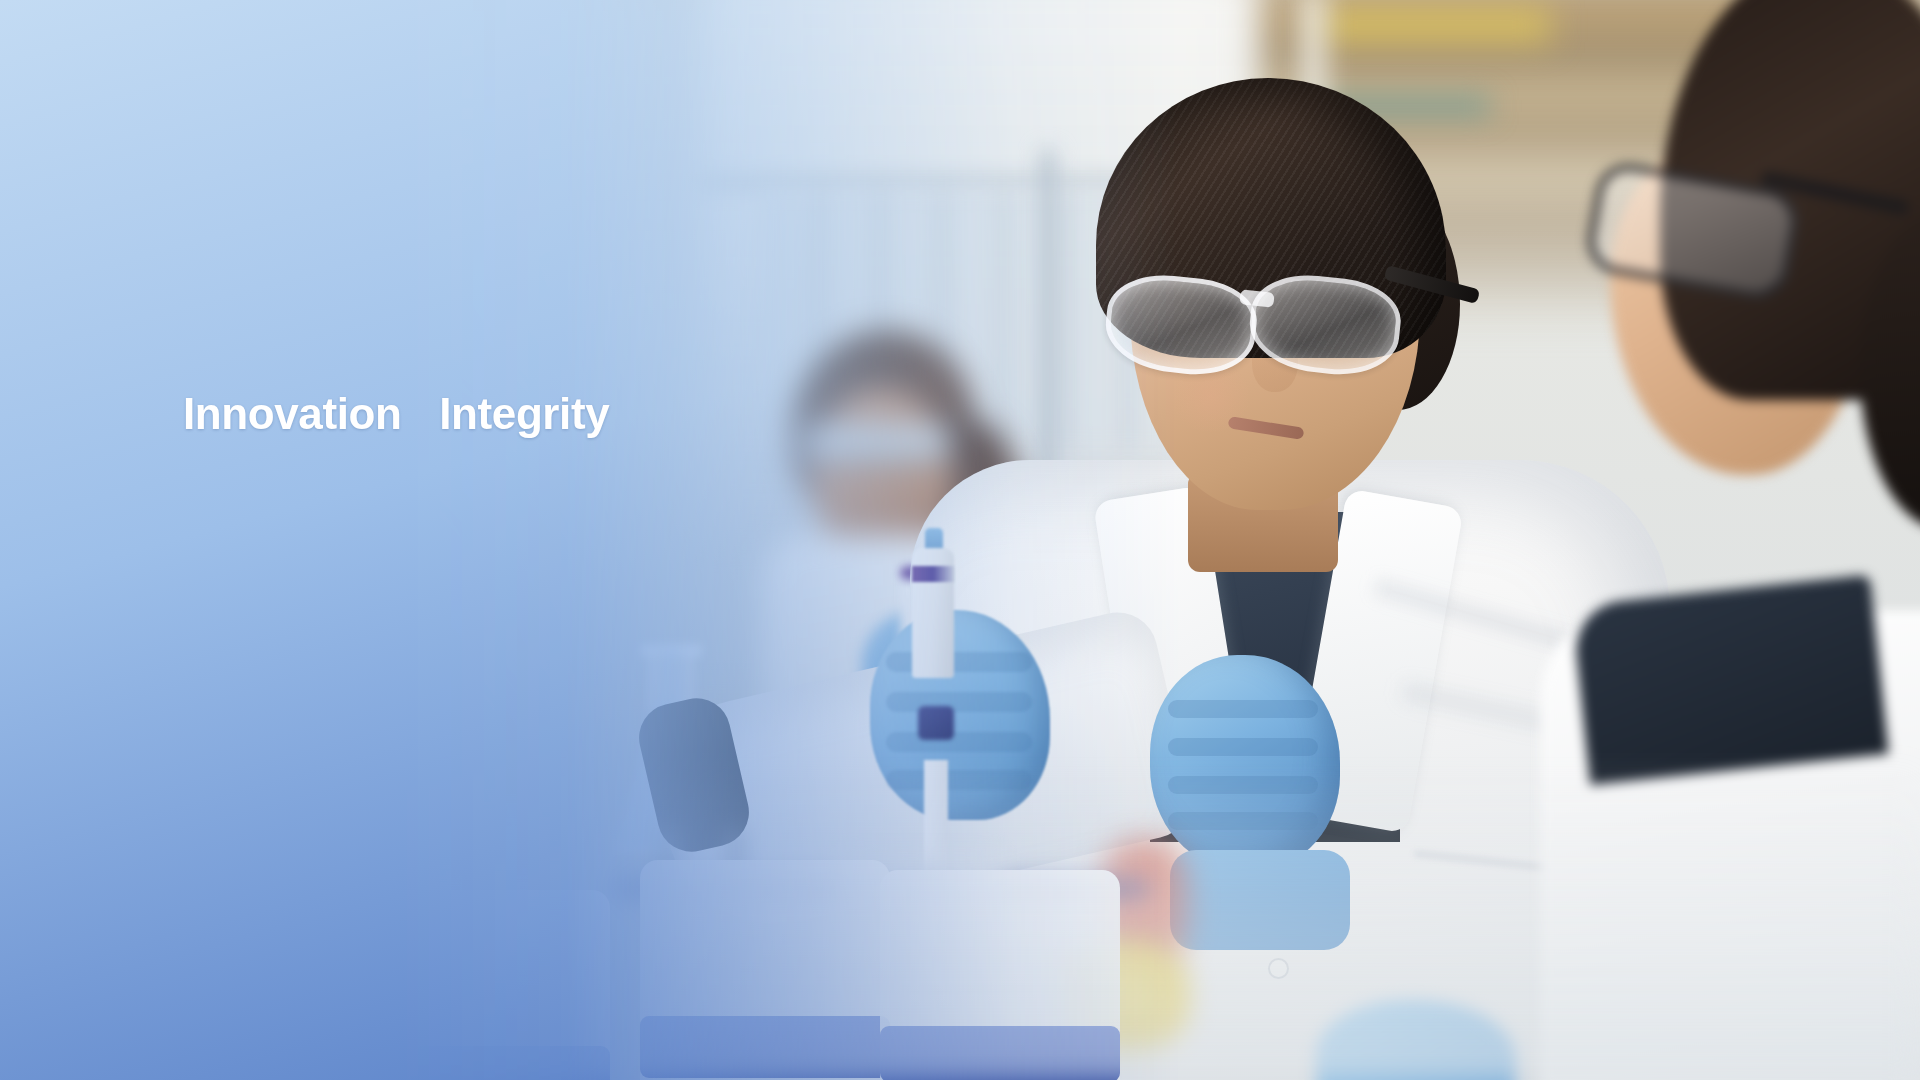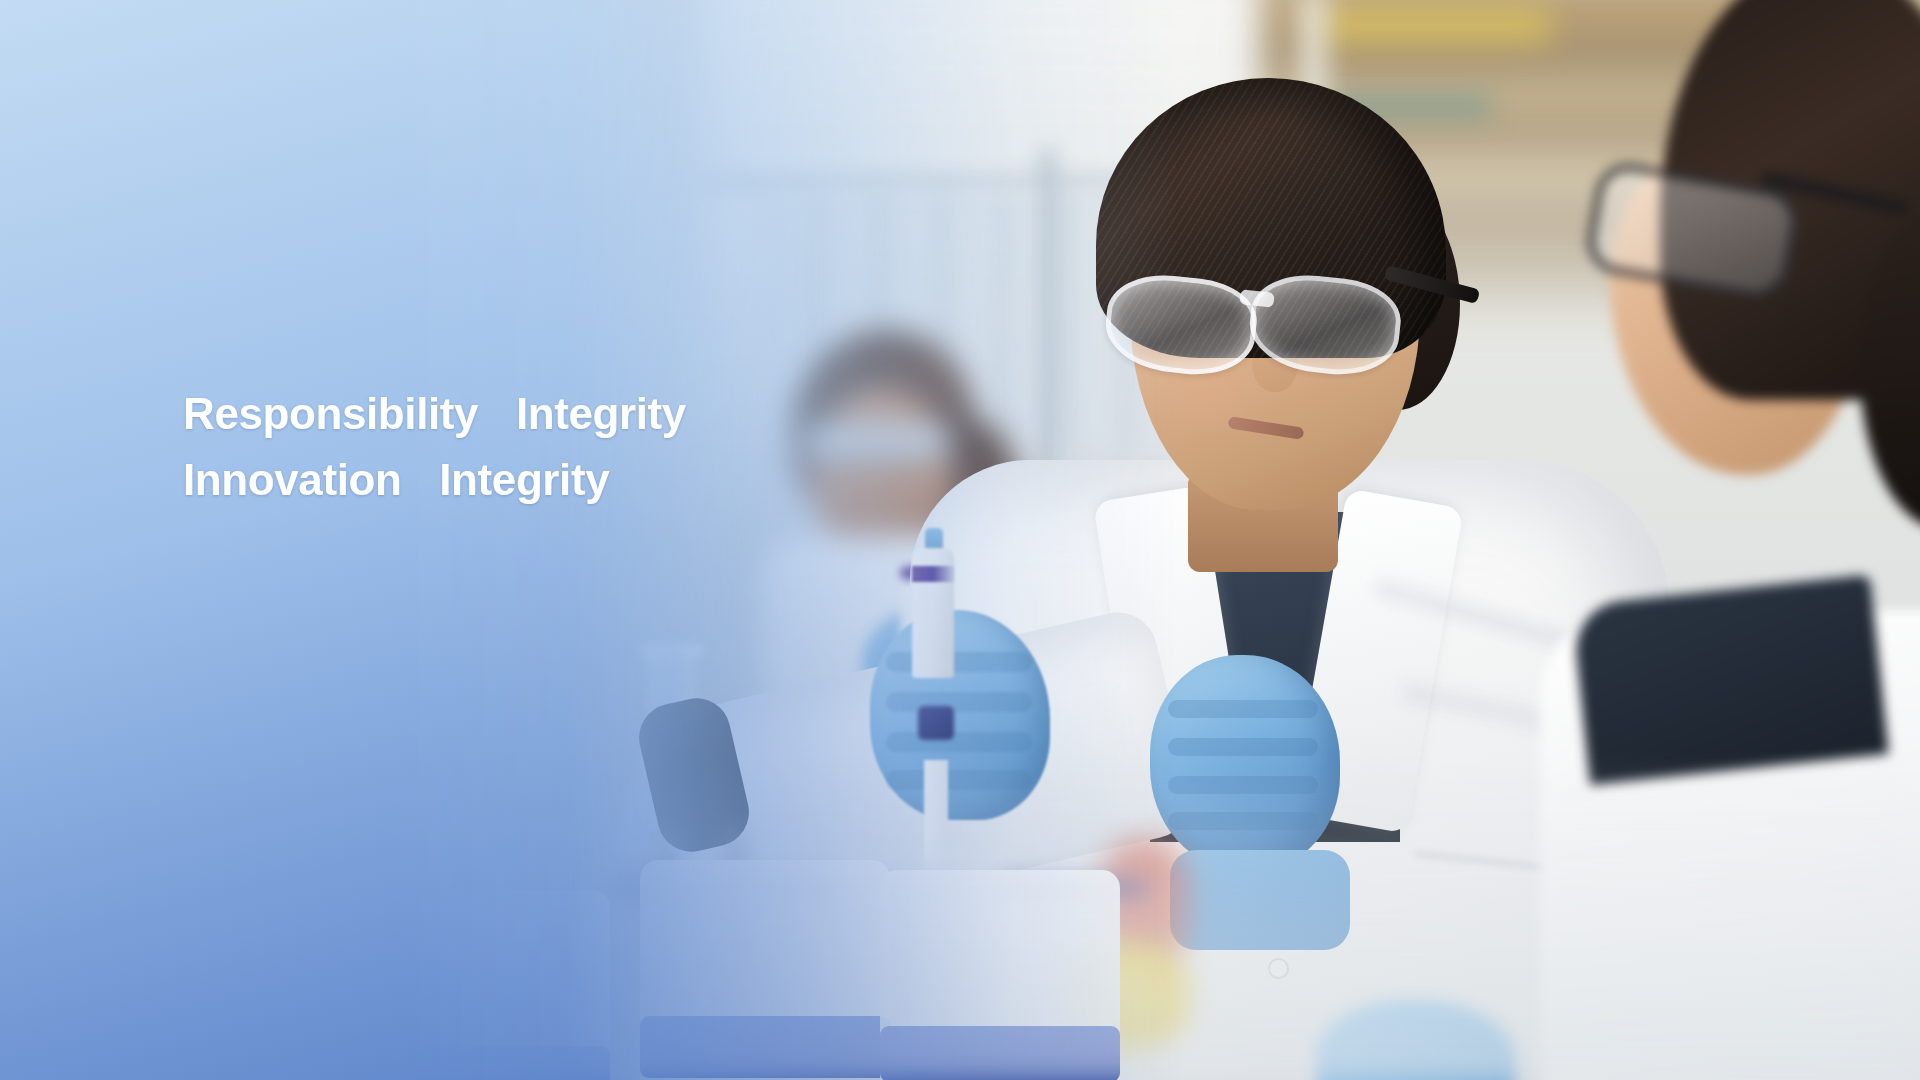--- a/index.html
+++ b/index.html
@@ -649,22 +649,18 @@
 
     <div class="fg-haze"></div>
   </div>
 
   <div class="overlay">
     <div class="overlay-fill"></div>
   </div>
 
   <div class="values">
     <span class="line">
-      <span class="word">Responsibility</span>
-      <span class="word">Integrity</span>
-    </span>
-    <span class="line">
       <span class="word">Innovation</span>
       <span class="word">Integrity</span>
     </span>
   </div>
 
 </div>
 
 </body></html>

